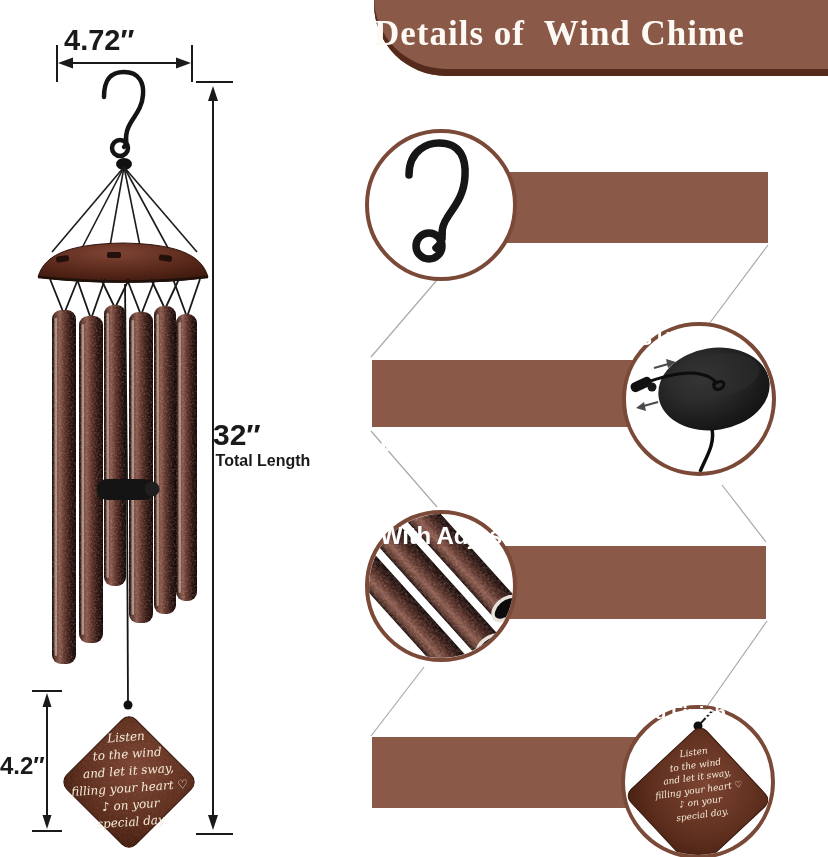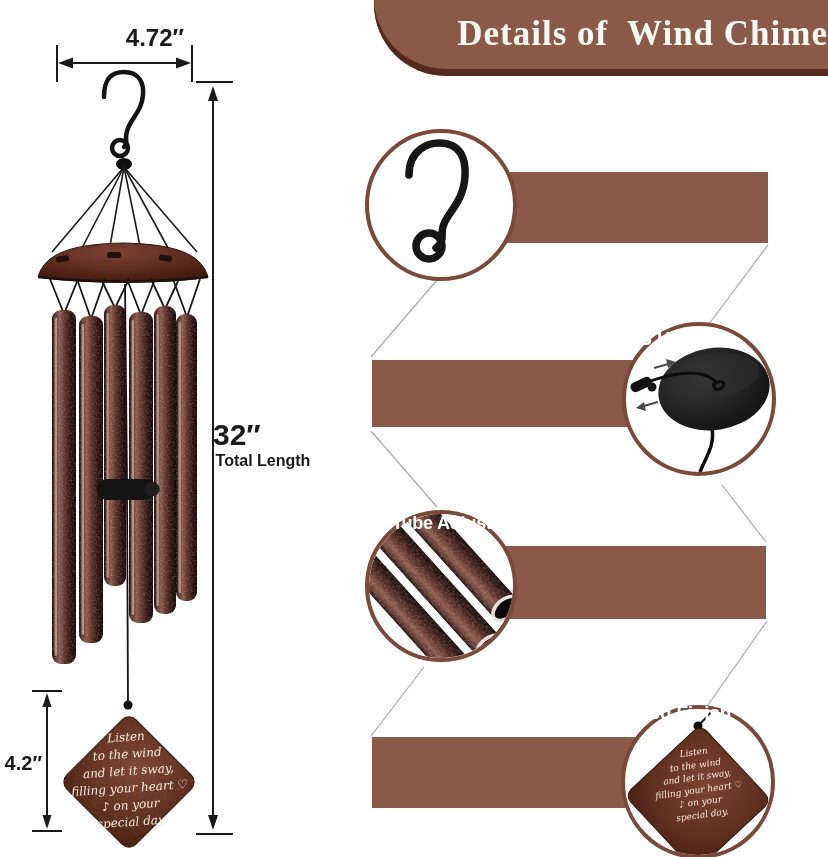--- a/index.html
+++ b/index.html
@@ -16,47 +16,47 @@
     font-family:"Liberation Sans",sans-serif;
   }
   .abs{position:absolute;}
   svg{display:block;}
   
   .header-banner{
     left:374px;top:0;width:454px;height:76px;
     background:var(--banner-brown,#8a5947);
     border-bottom-left-radius:72px;
     box-shadow:inset 0 -7px 0 var(--banner-shadow,#532a1b);
-    display:flex;align-items:center;justify-content:flex-end;
+    display:flex;align-items:center;justify-content:flex-start;
     z-index:2;
   }
   .header-title{
     font-family:"Liberation Serif",serif;font-weight:bold;font-size:35px;color:#fdf9f4;
     letter-spacing:1px;white-space:pre;padding-bottom:8px;
   }
   
   .dim-text{color:var(--ink,#1a1a1a);font-weight:bold;z-index:4;}
-  .dim-472{left:64px;top:24px;width:120px;text-align:right;font-size:24px;}
+  .dim-472{left:64px;top:24px;width:120px;text-align:left;font-size:29px;}
   .dim-32{left:213px;top:418px;width:100px;text-align:left;font-size:30px;}
   .dim-total{left:203px;top:452px;width:120px;text-align:center;font-size:16px;}
-  .dim-42{left:0px;top:752px;width:42px;text-align:right;font-size:20px;}
+  .dim-42{left:0px;top:752px;width:42px;text-align:right;font-size:24px;}
   
   .callout-banner{
     background:var(--banner-brown,#8a5947);z-index:2;
   }
   .banner-1{left:441px;top:172px;width:327px;height:71px;}
   .banner-2{left:372px;top:360px;width:300px;height:67px;}
   .banner-3{left:441px;top:546px;width:325px;height:73px;}
   .banner-4{left:372px;top:737px;width:300px;height:71px;}
   .callout-text{
     z-index:4;color:#ffffff;font-weight:bold;font-size:19px;
     line-height:29px;letter-spacing:-0.2px;white-space:pre;
   }
   .ct-1{left:540px;top:179px;}
-  .ct-2{left:380px;top:364px;font-size:18px;margin-left:12px;}
+  .ct-2{left:380px;top:376px;font-size:24px;}
   .ct-3{left:529px;top:553px;}
   .ct-4{left:397px;top:745px;}
   
   .callout-circle{
     border-radius:50%;border:4px solid var(--circle-border,#7b4937);
     background:#ffffff;overflow:hidden;z-index:3;box-sizing:border-box;
   }
   .circle-1{left:365px;top:129px;width:152px;height:152px;}
   .circle-2{left:622px;top:322px;width:154px;height:154px;}
   .circle-3{left:365px;top:510px;width:152px;height:152px;}
@@ -237,25 +237,25 @@
   <div class="abs callout-banner banner-2"></div>
   <div class="abs callout-banner banner-3"></div>
   <div class="abs callout-banner banner-4"></div>
 
   <div class="abs callout-text ct-1">
     <div>Easy to Hang</div>
     <div>Come with S Hook</div>
   </div>
   <div class="abs callout-text ct-2">
     <div>Premium Pine Wood</div>
-    <div>Tube Adjustable Tone Button</div>
+    <div>With Adjustable Come Button</div>
   </div>
   <div class="abs callout-text ct-3">
     <div>Aluminum Tube with</div>
-    <div>Button Textured Finish</div>
+    <div>Listen Textured Finish</div>
   </div>
   <div class="abs callout-text ct-4">
     <div>Textured  Look</div>
     
   </div>
 
   <div class="abs callout-circle circle-1">
     <svg width="144" height="144" viewBox="0 0 144 144">
       <g fill="none" stroke="#161616" stroke-width="7.5" stroke-linecap="round">
         <path d="M 40 42 C 40 16 60 10 70 10 C 92 10 97 26 96 43 C 95 64 84 75 78 85 C 74 91 73 95 73 101"></path>

